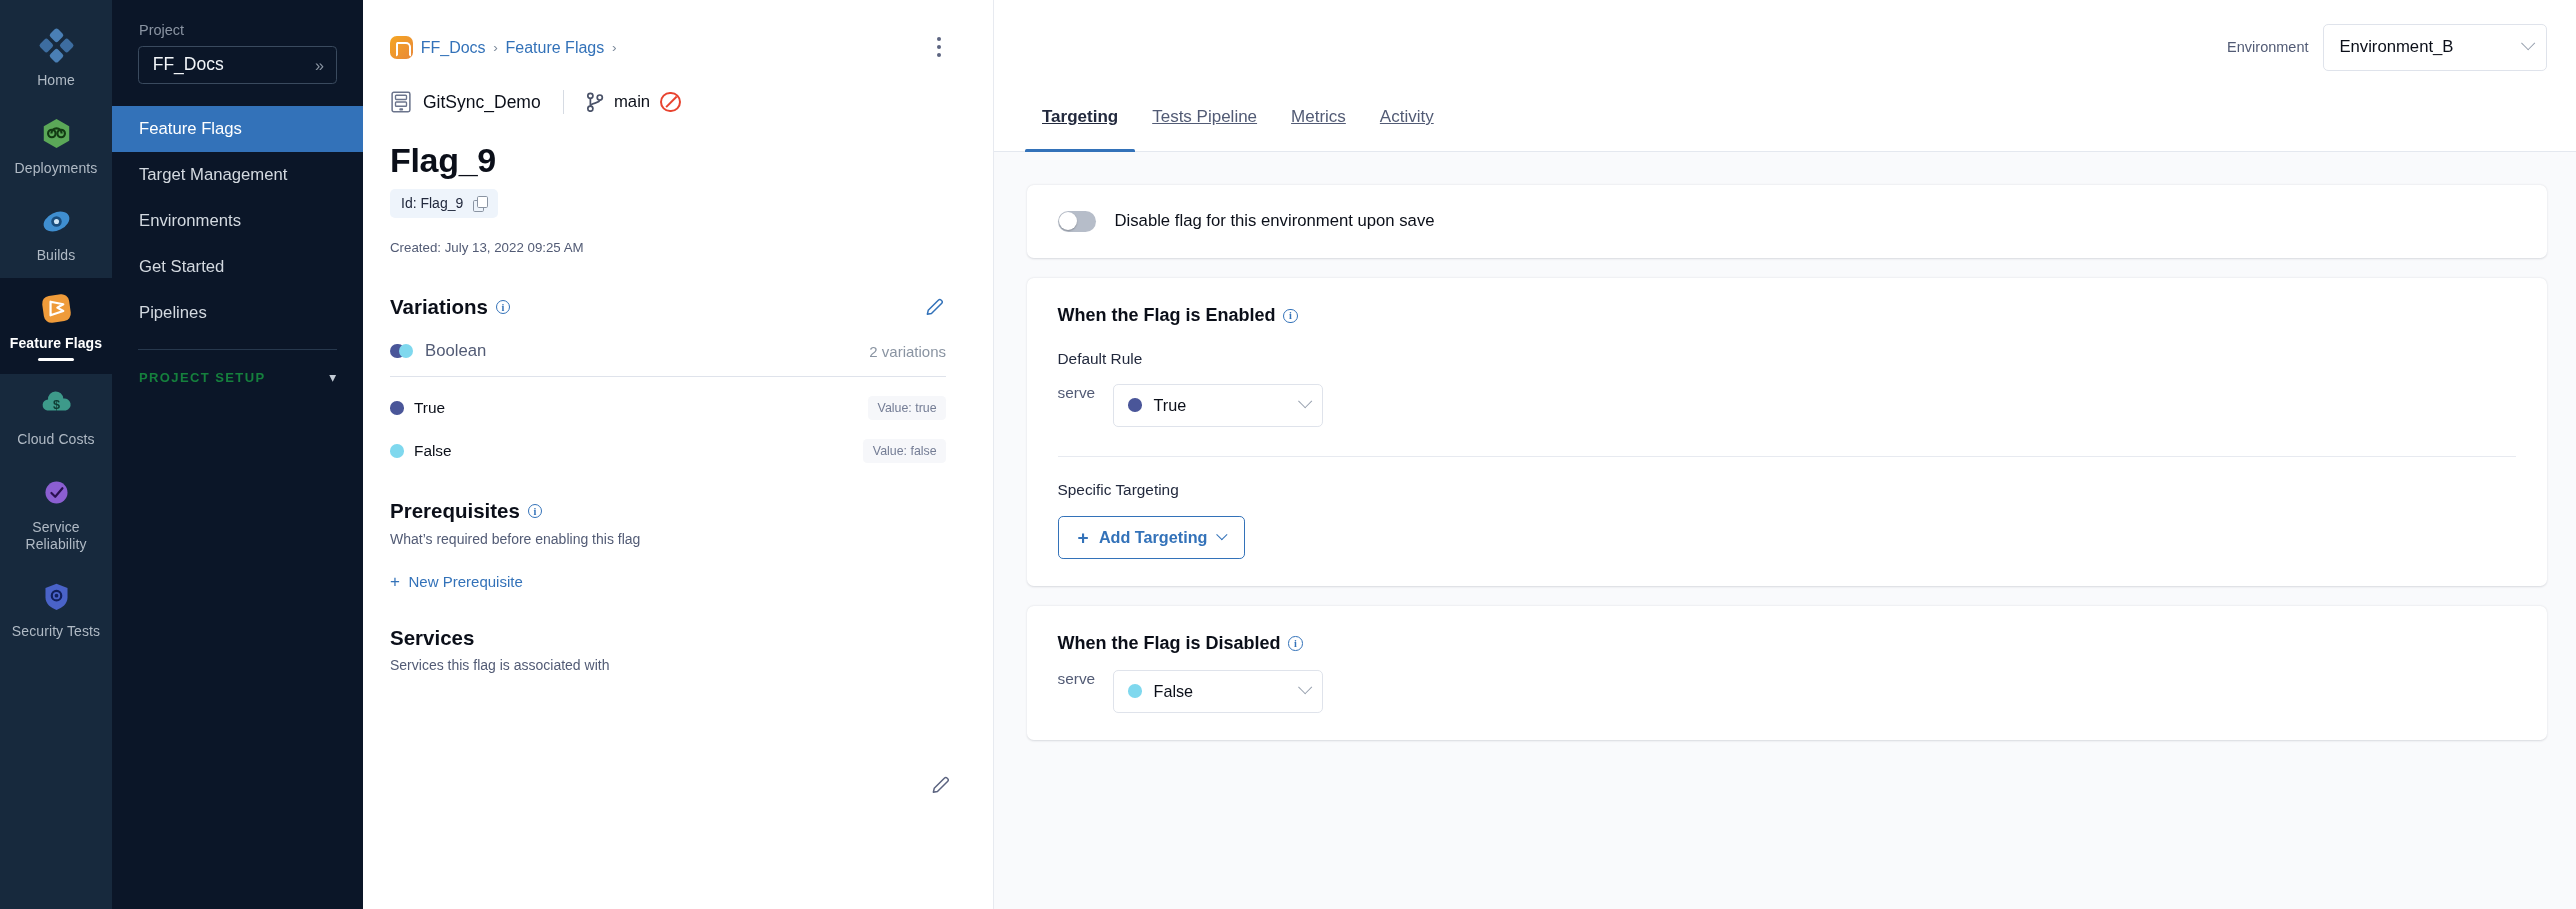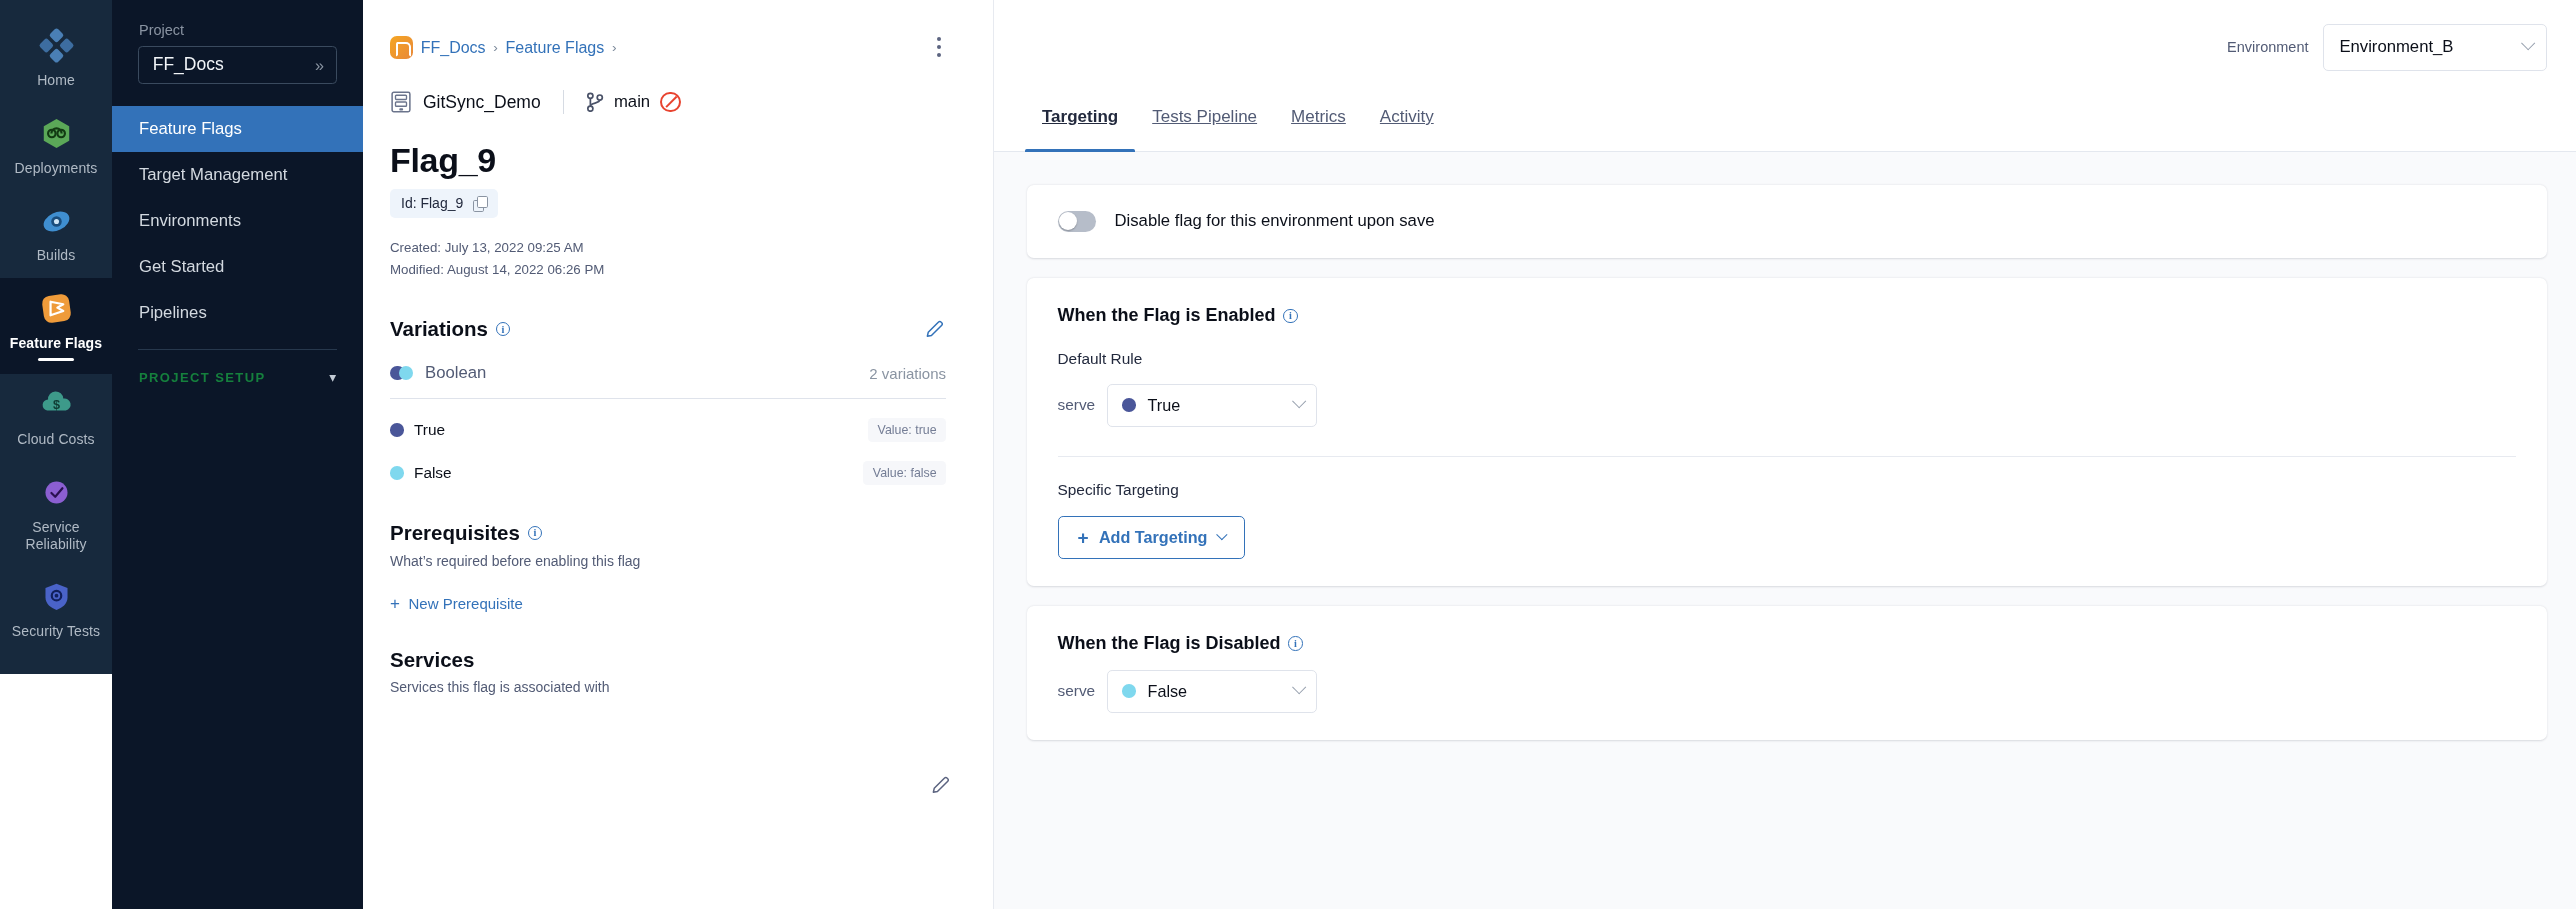--- a/index.html
+++ b/index.html
@@ -6,21 +6,21 @@
   html, body {
     width: 2576px; height: 910px;
     font-family: "Liberation Sans", sans-serif;
     background: #ffffff;
     overflow: hidden;
   }
   .app { display: flex; width: 2576px; height: 910px; }
 
   
   .rail {
-    width: 112px; flex: 0 0 112px; height: 674px;
+    width: 112px; flex: 0 0 112px; height: 909px;
     background: #17293d;
     display: flex; flex-direction: column;
     align-items: center;
     padding-top: 15.4px;
     position: relative;
   }
   .rail-item {
     width: 112px; padding: 11px 3.4px 13.7px;
     display: flex; flex-direction: column; align-items: center;
     cursor: pointer; position: relative;
@@ -226,21 +226,21 @@
     position: relative; flex: 0 0 38px; cursor: pointer;
   }
   .switch .knob {
     position: absolute; left: 1.7px; top: 1.7px; width: 18px; height: 18px;
     border-radius: 50%; background: #ffffff; box-shadow: 0 0.9px 1.7px rgba(0,0,0,.25);
   }
   .switch-lbl { font-size: 16.7px; color: #0b0f19; }
   .card-title-row { display: flex; align-items: center; gap: 7.7px; }
   .card-title { font-size: 18px; font-weight: 700; color: #0b0f19; }
   .field-lbl { font-size: 15.4px; color: #22293d; margin-top: 24px; }
-  .serve-row { display: flex; align-items: center; gap: 12px; margin-top: 15.4px; }
+  .serve-row { display: flex; gap: 18px; margin-top: 15.4px; }
   .serve-lbl { font-size: 15.4px; color: #525b75; }
   .serve-select {
     width: 210px; height: 43px; border: 0.9px solid #dfe3eb; border-radius: 5.1px;
     background: #ffffff; display: flex; align-items: center; cursor: pointer;
     padding: 0 12px 0 13.7px; justify-content: space-between;
   }
   .serve-select-left { display: flex; align-items: center; gap: 12px; }
   .serve-val { font-size: 16.2px; color: #0b0f19; }
   .divider { height: 0.9px; background: #e7eaf0; margin: 29px 0 0 0; }
   .sub-lbl { font-size: 15.4px; color: #22293d; margin-top: 24px; }
@@ -415,21 +415,20 @@
 
     <h1 class="flag-title">Flag_9</h1>
 
     <div class="idbadge">
       <span class="idbadge-txt">Id: Flag_9</span>
       <span class="copy-ico"></span>
     </div>
 
     <div class="meta">
       <div class="meta-line">Created: July 13, 2022 09:25 AM</div>
-      <div class="meta-line">Modified: August 14, 2022 06:26 PM</div>
     </div>
 
     
     <div class="sec-head">
       <div class="sec-title-wrap">
         <span class="sec-title">Variations</span>
         <span class="info-ico">i</span>
       </div>
       <span class="pencil">
         <svg width="22" height="22" viewBox="0 0 26 26">

